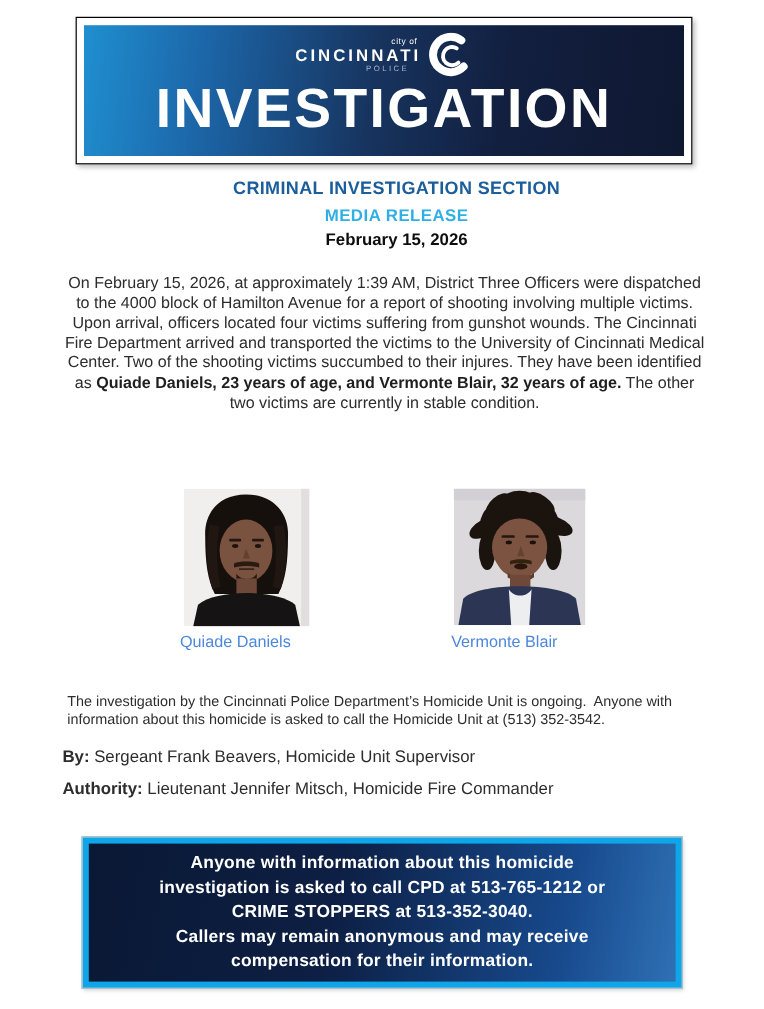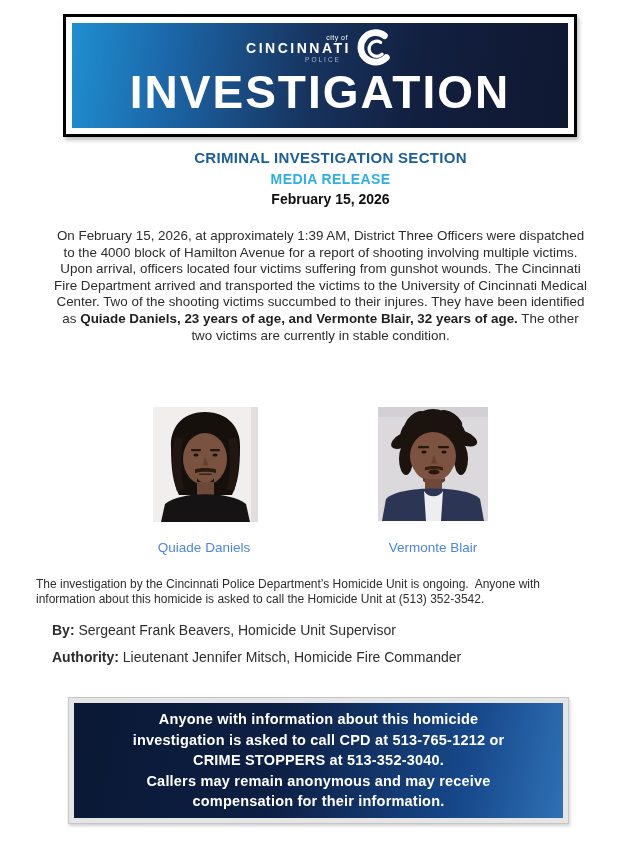--- a/index.html
+++ b/index.html
@@ -6,21 +6,21 @@
   html,body { background:#ffffff; }
   body { font-family:"Liberation Sans", sans-serif; }
   .page {
     position:relative; width:637px; height:841px; background:#fff;
     overflow:hidden; margin:0 auto;
   }
 
   
   .banner-frame {
     position:absolute; left:63px; top:14px; width:514px; height:123px;
-    background:#fff; border:3px solid #000000; padding:6px;
+    background:#fff; border:1px solid #000000; padding:6px;
     box-shadow:2px 3px 4px rgba(110,110,110,.45);
   }
   .banner {
     width:100%; height:100%;
     background:linear-gradient(97deg,#1f8fd0 0%,#1c66a8 20%,#17345f 48%,#121f3f 70%,#0f1831 100%);
     display:flex; flex-direction:column; align-items:center;
   }
   .logo-row { display:flex; align-items:center; margin-top:5px; height:40px; }
   .logo-words { display:flex; flex-direction:column; color:#fff; }
   .logo-cityof { font-size:7px; text-align:right; padding-right:3px; letter-spacing:.5px; }
@@ -44,42 +44,42 @@
     font-size:13.4px; line-height:16.6px; color:#2d2d2d; text-align:center;
   }
   .incident b, .inline-bold { font-weight:bold; color:#1f1f1f; }
 
   
   .photo { position:absolute; top:407px; overflow:hidden; }
   .photo svg { display:block; }
   .photo-left  { left:153px; width:105px; height:115px; }
   .photo-right { left:378px; width:110px; height:114px; }
   .caption {
-    position:absolute; top:540px; text-align:center;
+    position:absolute; top:527px; 
     color:#4d86dd; font-size:13.5px;
   }
   .caption-left  { left:150px; width:108px; }
   .caption-right { left:376px; width:114px; }
 
   
   .ongoing {
-    position:absolute; left:36px; width:540px; top:577px;
+    position:absolute; left:56px; width:540px; top:577px;
     font-size:12px; line-height:15.3px; color:#2d2d2d; white-space:pre-wrap;
   }
   .byline, .authority {
     position:absolute; left:52px; width:540px;
     font-size:14px; color:#2d2d2d;
   }
   .byline { top:622px; }
   .authority { top:649px; }
 
   
   .tip-frame {
     position:absolute; left:68px; top:697px; width:501px; height:127px;
-    background:#e5e5e5; border:1px solid #c6c6c6; padding:5px;
+    background:#0ea5e9; border:1px solid #c6c6c6; padding:5px;
     box-shadow:1px 2px 3px rgba(140,140,140,.4);
   }
   .tip-box {
     width:100%; height:100%;
     background:linear-gradient(100deg,#0a1834 0%,#0d1f44 42%,#17498c 80%,#2f70b5 100%);
     display:flex; align-items:center; justify-content:center;
   }
   .tip-text {
     color:#fff; font-weight:bold; font-size:14.5px; line-height:20.5px;
     text-align:center; white-space:pre-line; letter-spacing:.2px;

